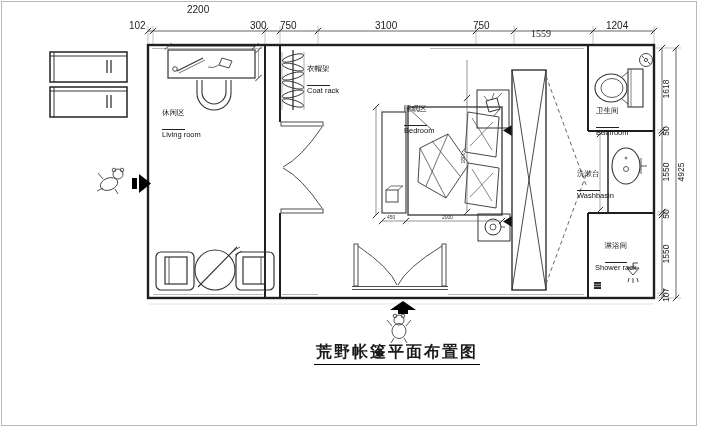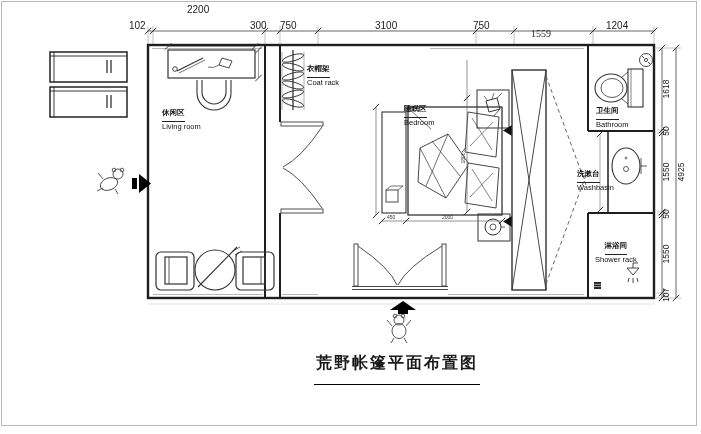--- a/index.html
+++ b/index.html
@@ -1,30 +1,30 @@
 <!DOCTYPE html>
 <html><head>
 <meta charset="utf-8">
 <style>
   html,body{margin:0;padding:0;background:#fff;}
   .canvas{position:relative;width:701px;height:434px;background:#fff;overflow:hidden;
           font-family:"Liberation Sans", sans-serif;color:#1a1a1a;}
   .frame{position:absolute;left:1px;top:1px;width:694px;height:423px;border:1px solid #b9b9b9;}
   svg{position:absolute;left:0;top:0;}
   .lbl{position:absolute;font-size:7.5px;line-height:9px;white-space:nowrap;color:#111;}
-  .lbl .zh{display:inline-block;font-weight:700;border-bottom:1px solid #222;padding-bottom:4px;}
+  .lbl .zh{display:inline-block;font-weight:400;border-bottom:1px solid #222;padding-bottom:12px;}
   .dim{position:absolute;font-size:10px;color:#222;width:44px;text-align:left;white-space:nowrap;}
   .dimv{position:absolute;font-size:8.5px;color:#222;white-space:nowrap;
         transform:translate(-50%,-50%) rotate(-90deg);}
   .tiny{position:absolute;font-size:5px;color:#333;white-space:nowrap;}
   .tinyv{position:absolute;font-size:5px;color:#333;white-space:nowrap;
          transform:translate(-50%,-50%) rotate(-90deg);}
   .title{position:absolute;left:397px;top:342px;transform:translateX(-50%);
          font-family:"Liberation Serif", serif;font-size:16px;font-weight:bold;
-         letter-spacing:2px;border-bottom:1px solid #000;padding:0 2px 10px 2px;white-space:nowrap;margin-top:11px;}
+         letter-spacing:2px;border-bottom:1px solid #000;padding:0 2px 1px 2px;white-space:nowrap;}
 </style>
 </head>
 <body>
 
 <div class="canvas">
   <div class="frame"></div>
 
   <svg width="701" height="434" viewBox="0 0 701 434">
     <defs>
       <path id="tk" d="M-3.2,3.2 L3.2,-3.2" stroke="#333" stroke-width="1" fill="none"></path>

